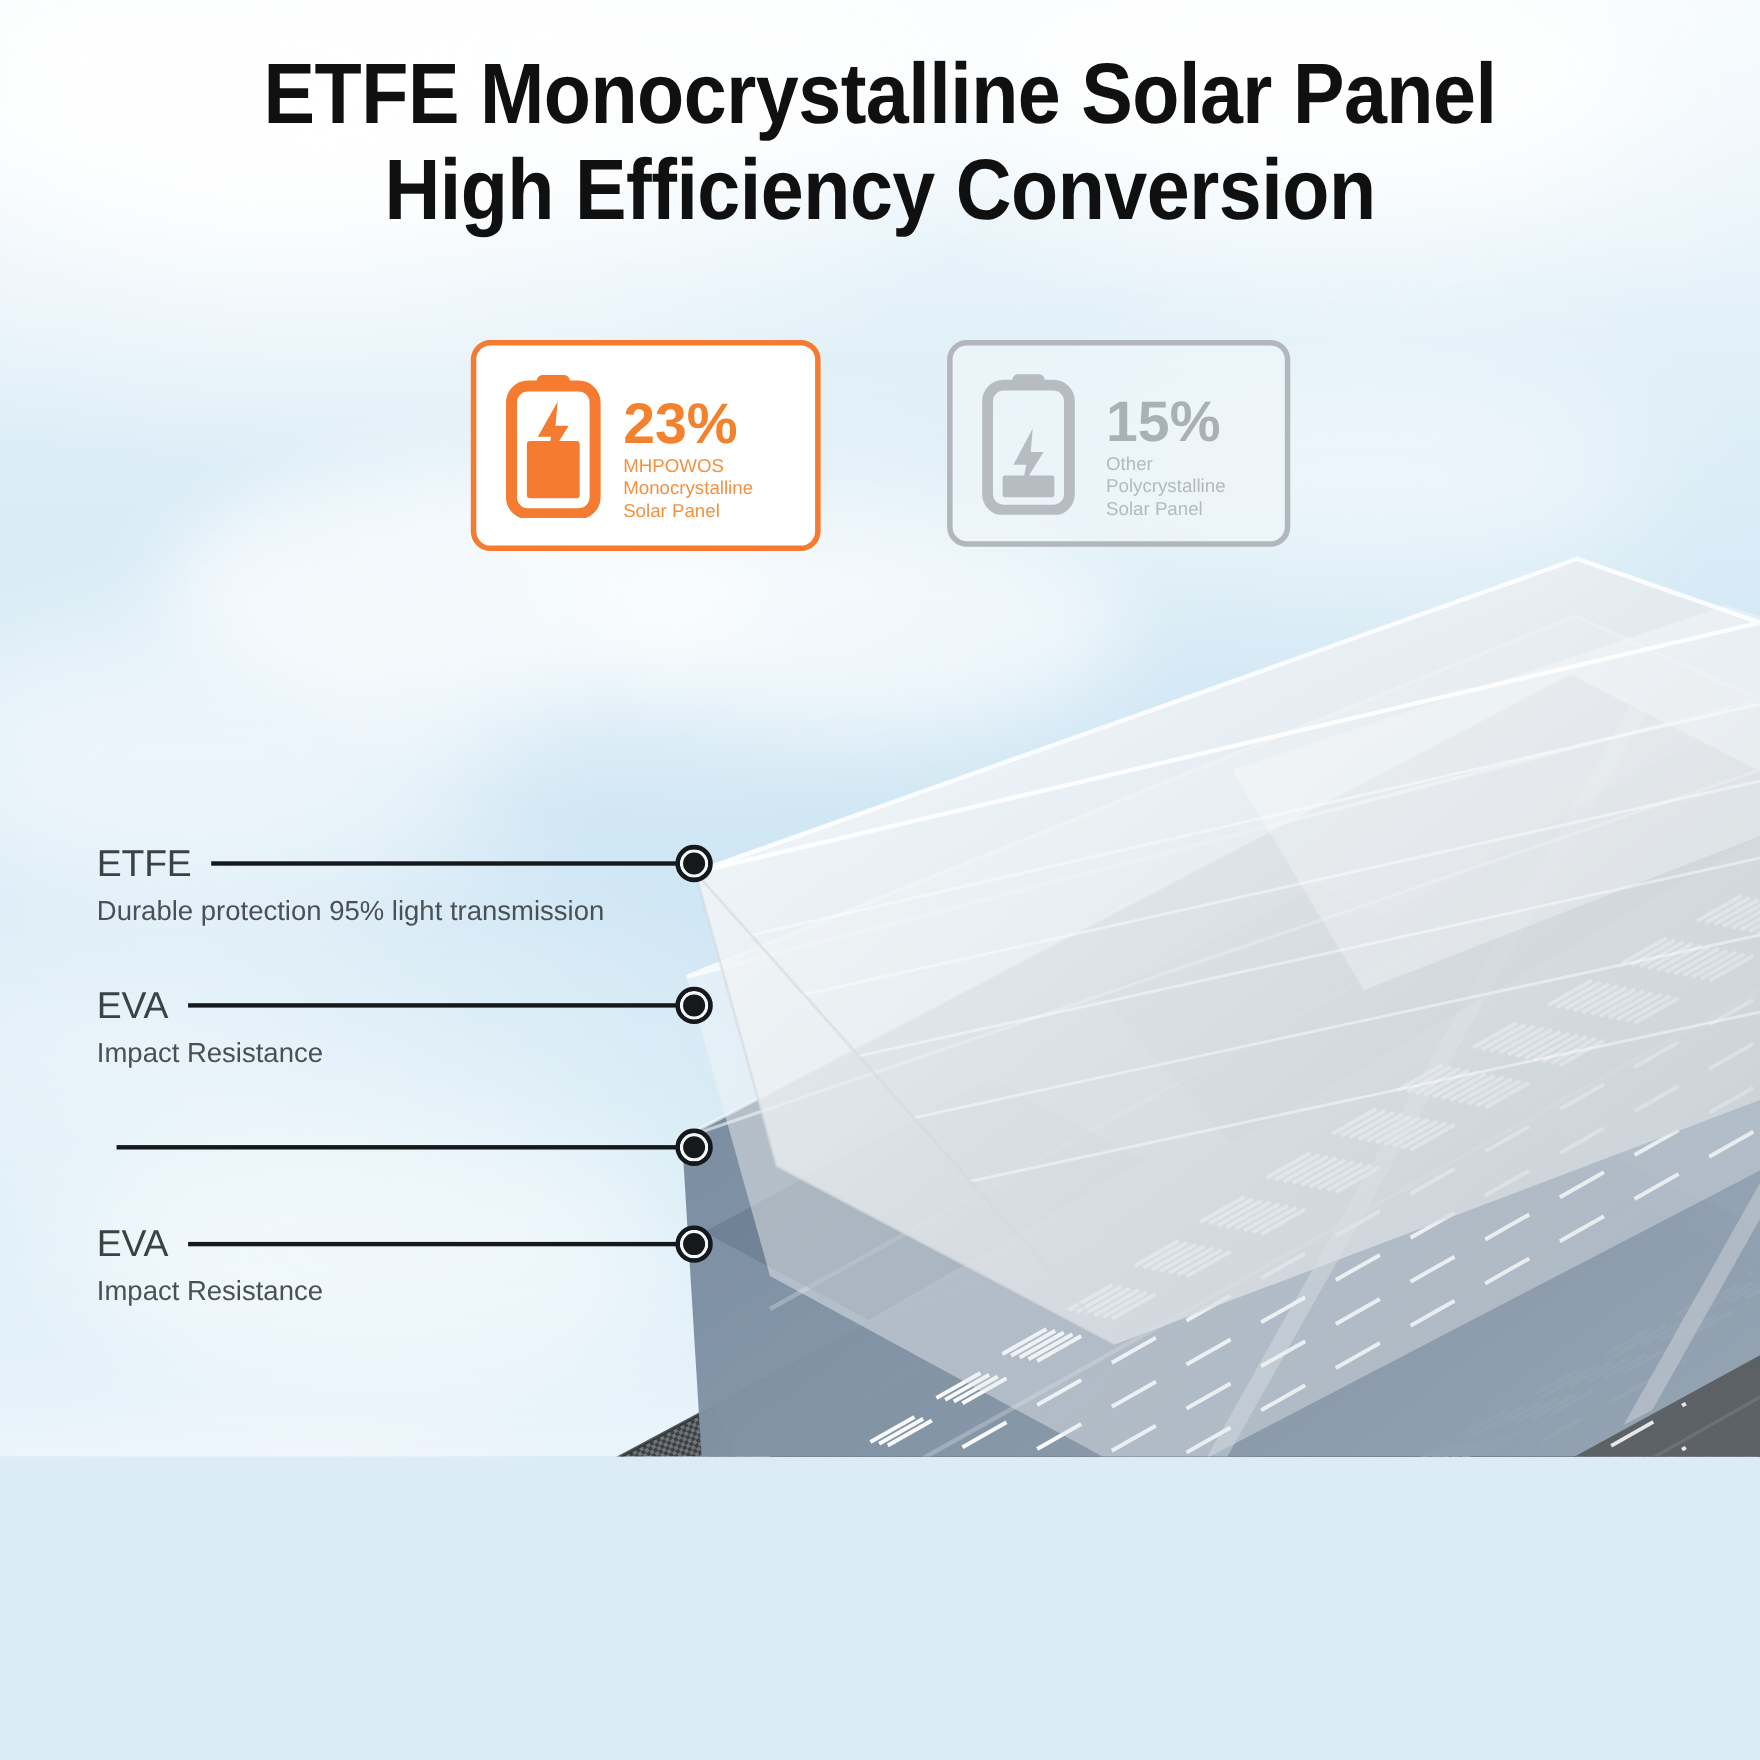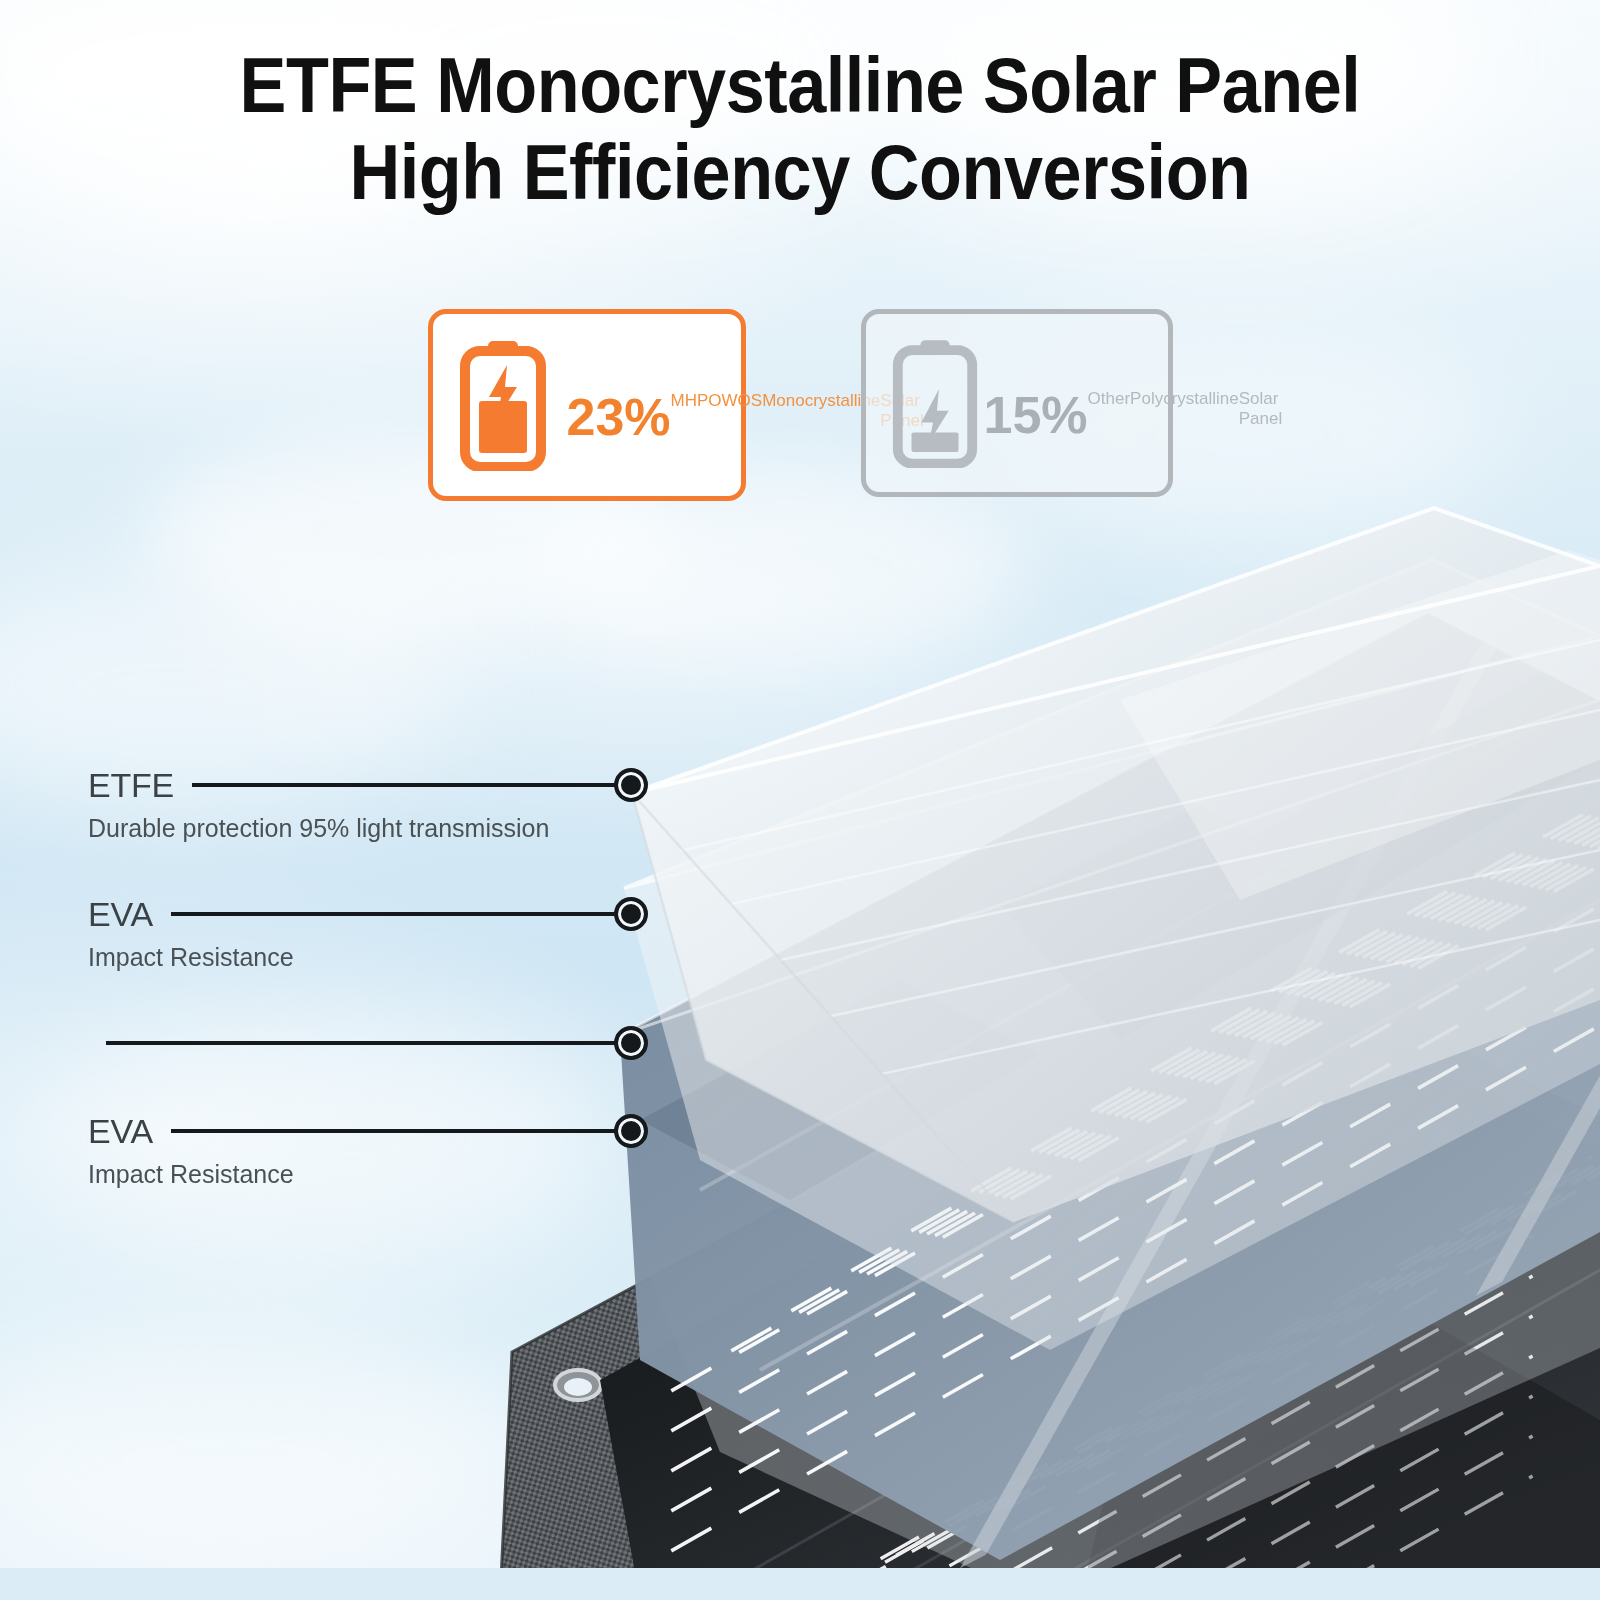--- a/index.html
+++ b/index.html
@@ -1,21 +1,21 @@
 <!DOCTYPE html>
 <html><head>
 <meta charset="utf-8">
 <style>
   html,body{margin:0;padding:0;}
   body{
     width:1600px;height:1600px;overflow:hidden;position:relative;
     font-family:"Liberation Sans", sans-serif;
     background:#dbecf6;
   }
-  #stage{position:absolute;inset:0;width:1600px;height:1568px;overflow:hidden;}
+  #stage{position:absolute;inset:0;width:1600px;height:1324px;overflow:hidden;}
 
   
   .sky{position:absolute;inset:0;
     background:
       linear-gradient(180deg,#f4fafd 0%,#e9f4fa 14%,#d8ebf6 38%,#cfe6f4 62%,#dceef7 85%,#eaf4fb 100%);
   }
   .cloud{position:absolute;border-radius:50%;background:#ffffff;filter:blur(34px);}
   .cloud.soft{filter:blur(52px);}
   .haze{position:absolute;inset:0;background:
      radial-gradient(ellipse 900px 420px at 18% 10%, rgba(255,255,255,.95), rgba(255,255,255,0) 70%),
@@ -36,24 +36,24 @@
   
   .badges{position:absolute;top:309px;left:0;right:0;z-index:40;
     display:flex;justify-content:center;gap:115px;align-items:flex-start;}
   .badge{display:flex;align-items:center;border-radius:18px;box-sizing:border-box;}
   .badge-primary{
     width:318px;height:192px;background:#ffffff;border:5px solid #f47b30;
     padding:0 18px 0 22px;gap:16px;
   }
   .badge-secondary{
     width:312px;height:188px;background:rgba(238,245,250,.72);border:5px solid #b1b7bb;
-    padding:0 29px 0 22px;gap:2px;
+    padding:0 29px 0 22px;gap:24px;
   }
   .batt{flex:0 0 auto;}
-  .badge-text{display:flex;justify-content:flex-start;margin-top:25px;}
+  .badge-text{display:flex;flex-direction:column;justify-content:flex-start;margin-top:25px;}
   .pct{font-size:52px;font-weight:bold;line-height:1.0;margin-bottom:2px;}
   .pct-primary{color:#f3822f;}
   .pct-secondary{color:#aab1b6;}
   .sub{font-size:17px;line-height:1.18;}
   .sub-primary{color:#f3913f;}
   .sub-secondary{color:#b3babf;}
 
   
   .art{position:absolute;left:0;top:0;width:1600px;height:1600px;z-index:10;}
 

